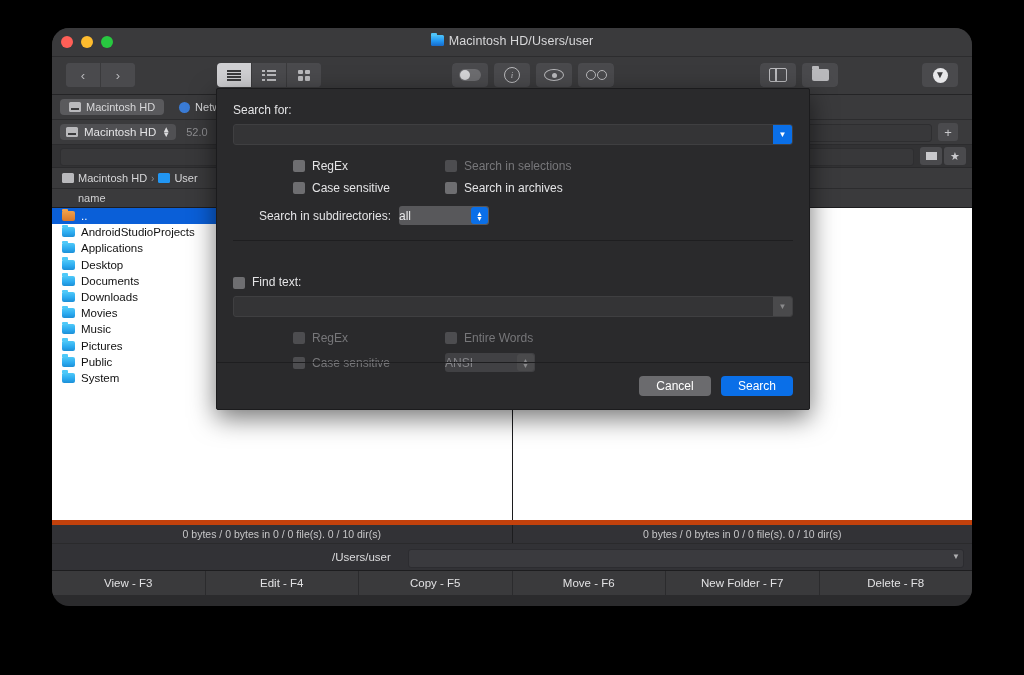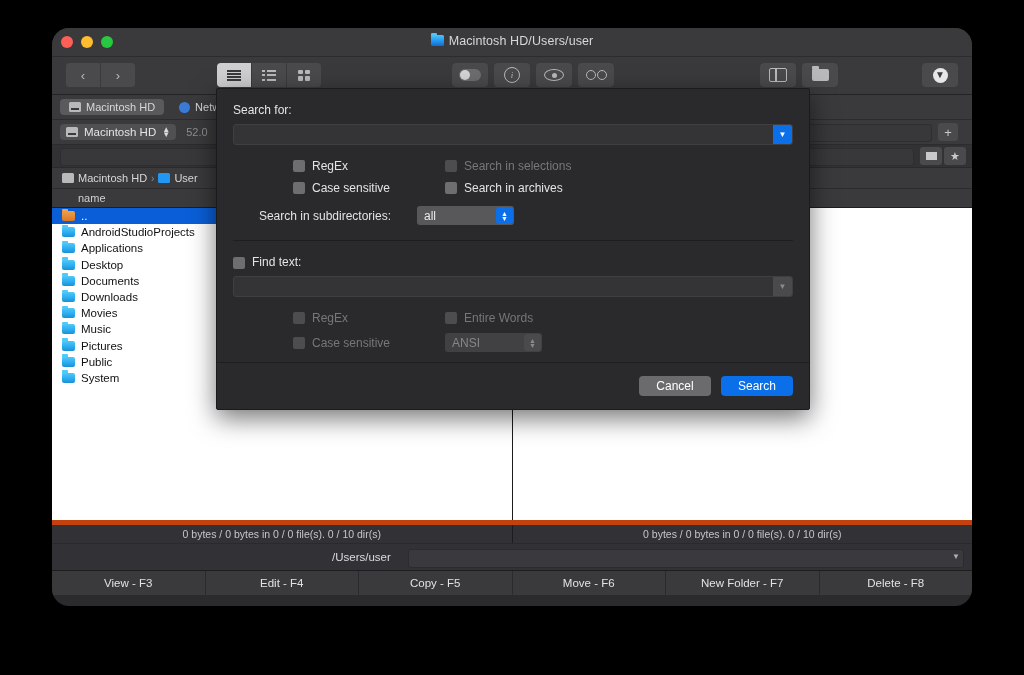--- a/index.html
+++ b/index.html
@@ -237,47 +237,47 @@
     display:grid;grid-template-columns:152px auto;row-gap:8px;
     margin-top:14px;margin-left:60px;align-items:center;
   }
   .chk{display:flex;align-items:center;gap:7px;font-size:12px;color:#e4e4e6;}
   .chk.dim{color:#77777a;}
   .box{
     width:12px;height:12px;border-radius:2px;background:#6e6e71;flex:none;
   }
   .chk.dim .box{background:#4d4d50;}
   .subdirrow{
-    display:flex;align-items:center;gap:26px;margin-top:11px;margin-left:16px;
+    display:flex;align-items:center;gap:8px;margin-top:11px;margin-left:16px;
   }
   .subdir-label{font-size:12px;color:#e4e4e6;width:142px;text-align:right;}
   .select{
     width:90px;height:19px;background:#58585b;border-radius:3px;position:relative;
-    font-size:12px;color:#e8e8ea;display:flex;align-items:center;padding-left:7px;
+    font-size:12px;color:#e8e8ea;display:flex;align-items:center;
   }
   .select .st{
     position:absolute;right:1px;top:1px;width:17px;height:17px;border-radius:3px;
     background:#0a6fe8;color:#fff;display:flex;flex-direction:column;
     align-items:center;justify-content:center;line-height:5px;font-size:7px;
   }
   .select.dim{background:#414144;color:#86868a;}
   .select.dim .st{background:#4a4a4c;color:#8a8a8c;}
   .divline{height:1px;background:#1e1e20;margin-top:15px;}
   .btnbar{
     position:absolute;left:0;right:0;bottom:0;height:46px;
     border-top:1px solid #1e1e20;display:flex;align-items:center;
     justify-content:flex-end;gap:10px;padding-right:16px;
   }
   .btn{
     min-width:72px;height:20px;border-radius:4px;font-size:12px;
     display:flex;align-items:center;justify-content:center;color:#fff;
   }
   .btn.cancel{background:#6b6b6e;}
   .btn.primary{background:#0a6fe8;}
-  .findhdr{display:flex;align-items:flex-end;gap:7px;margin-bottom:7px;}
+  .findhdr{display:flex;align-items:flex-end;gap:7px;margin-bottom:7px;margin-top:20px;}
   .findhdr .t{font-size:12px;color:#e4e4e6;}
 </style>
 </head>
 <body>
 
 <div class="window">
 
   <div class="titlebar">
     <div class="traffic">
       <span class="dot red"></span>

